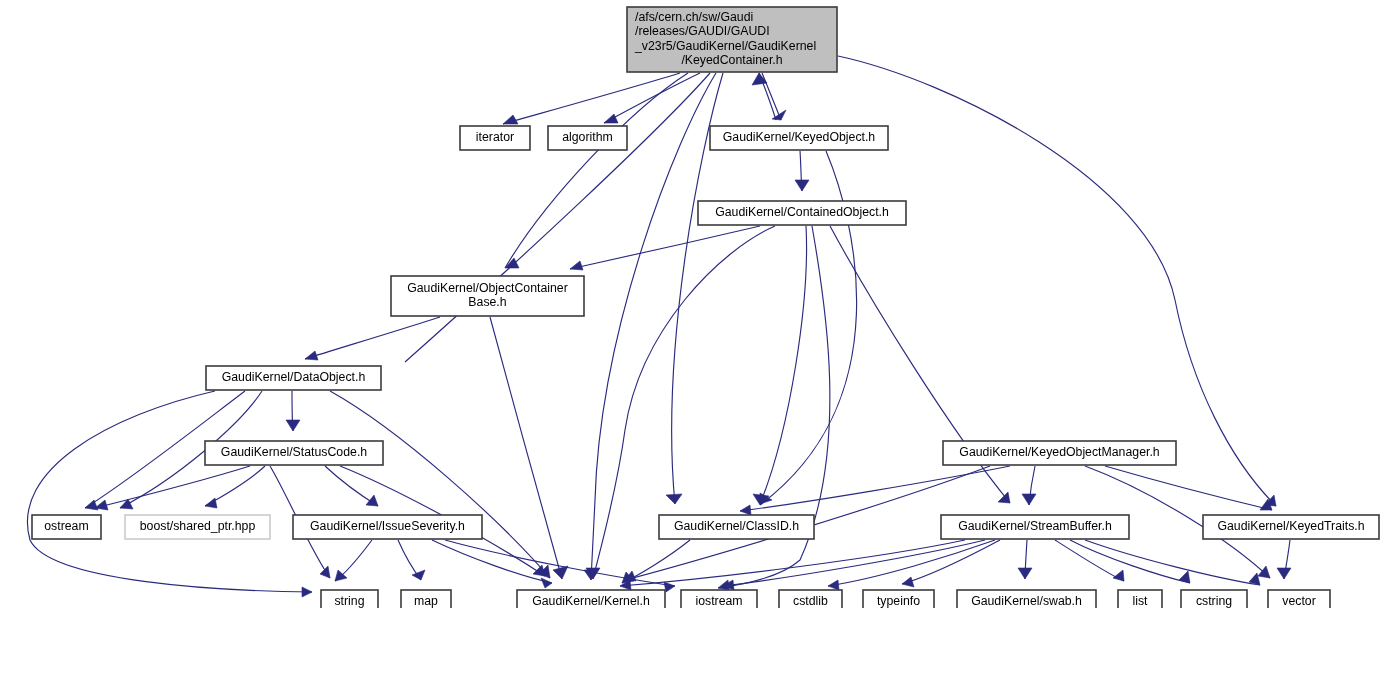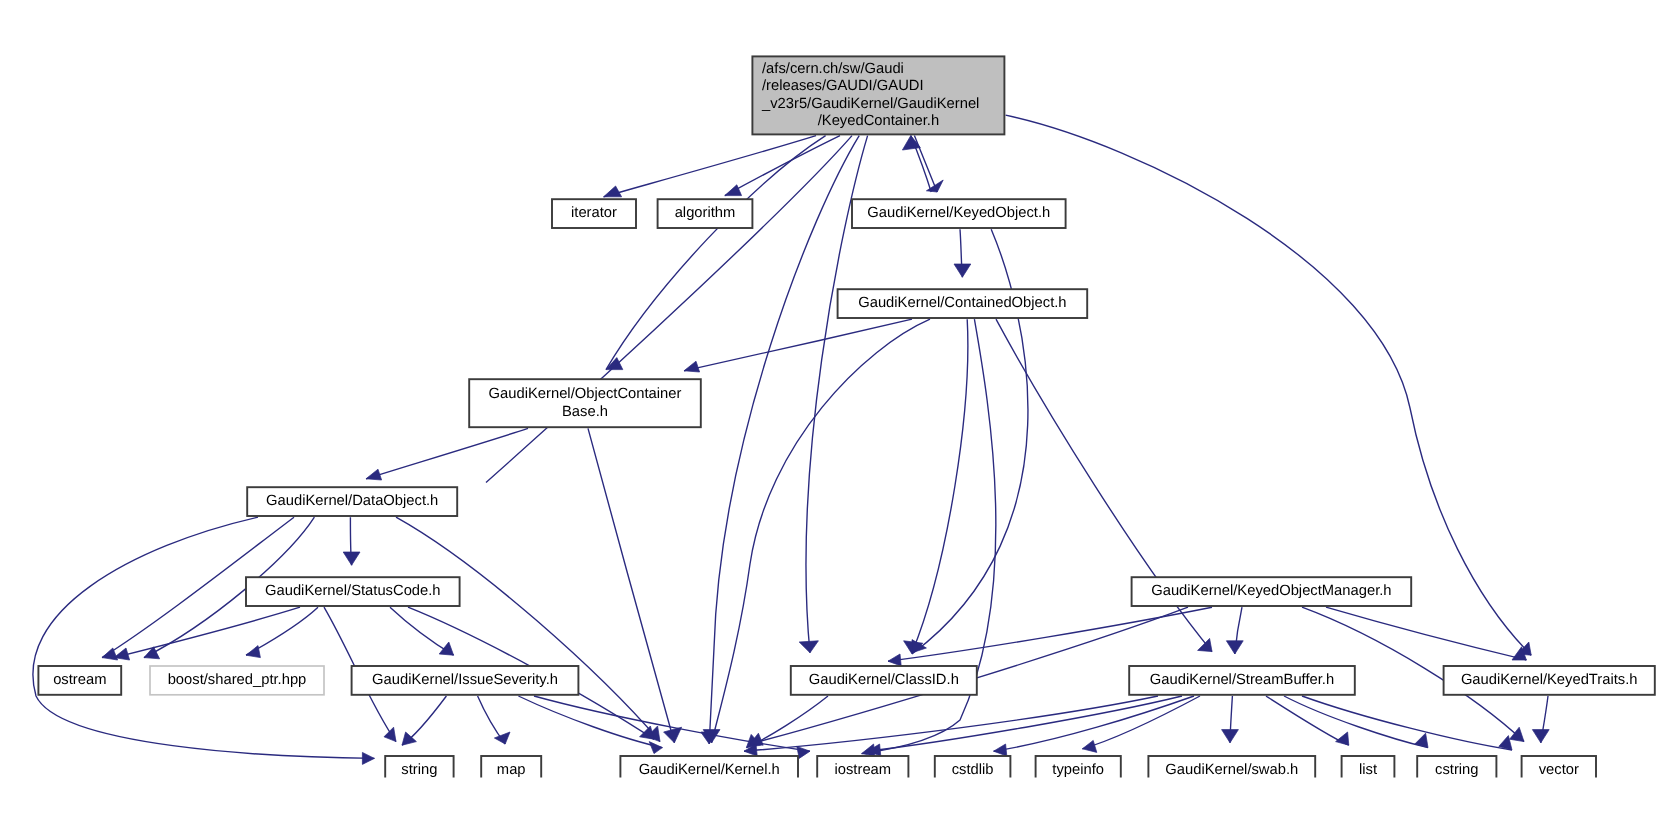--- a/index.html
+++ b/index.html
@@ -6,21 +6,20 @@
     margin: 0;
     padding: 0;
     background: #ffffff;
   }
   #canvas {
     position: relative;
     width: 1387px;
     height: 608px;
     background: #ffffff;
     font-family: "Liberation Sans", sans-serif;
-    margin-top: 40px;
   }
   svg.graph {
     position: absolute;
     left: 0;
     top: 0;
     width: 1387px;
     height: 696px;
     overflow: visible;
   }
   .edge-path {

